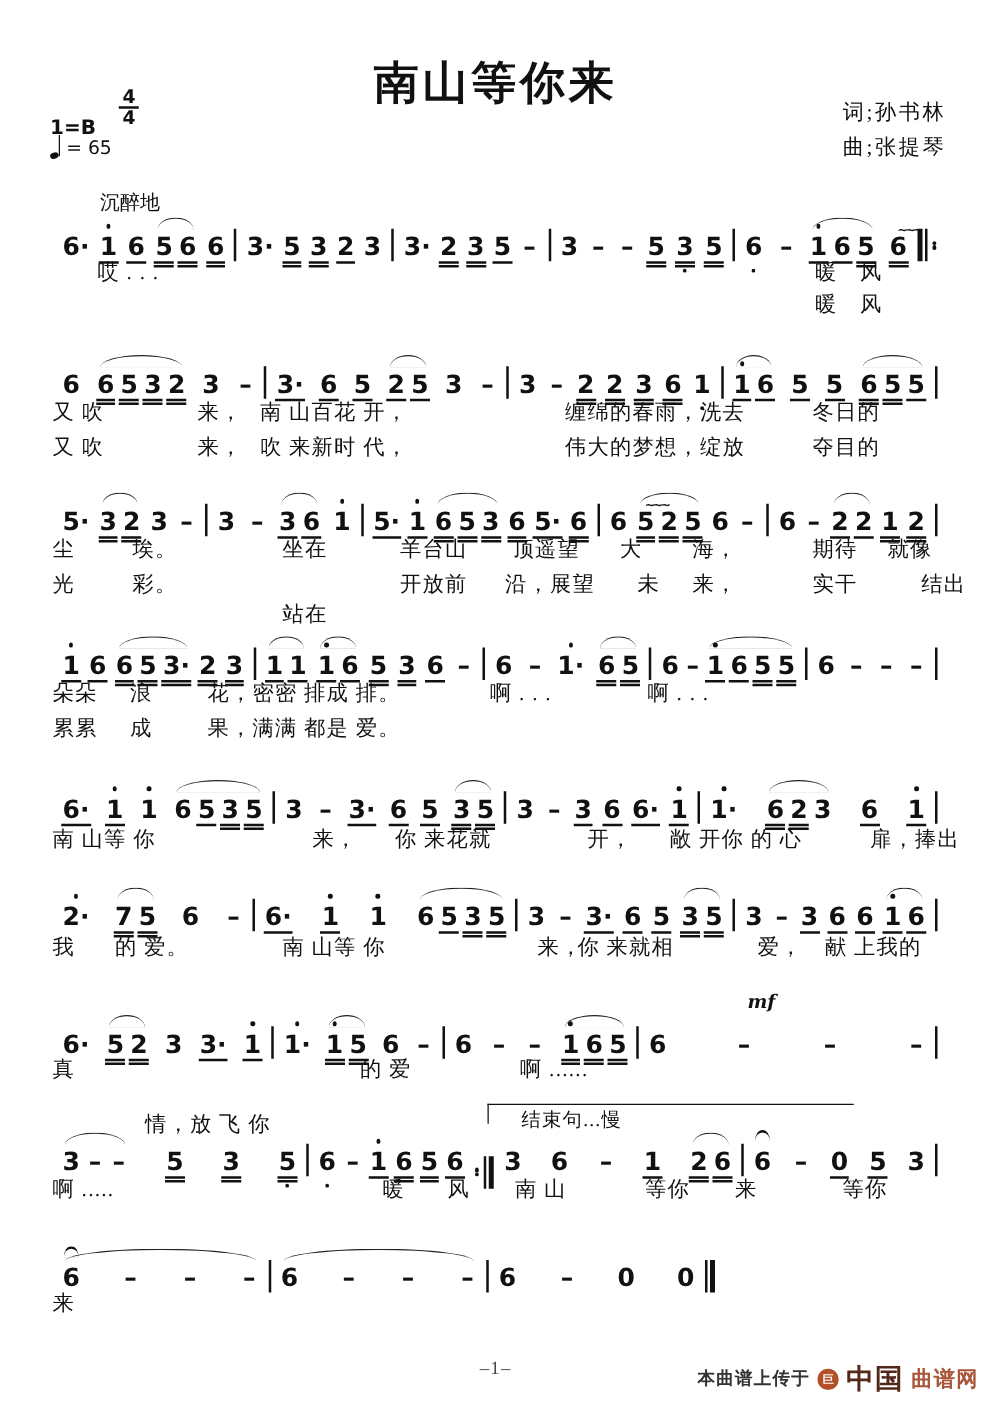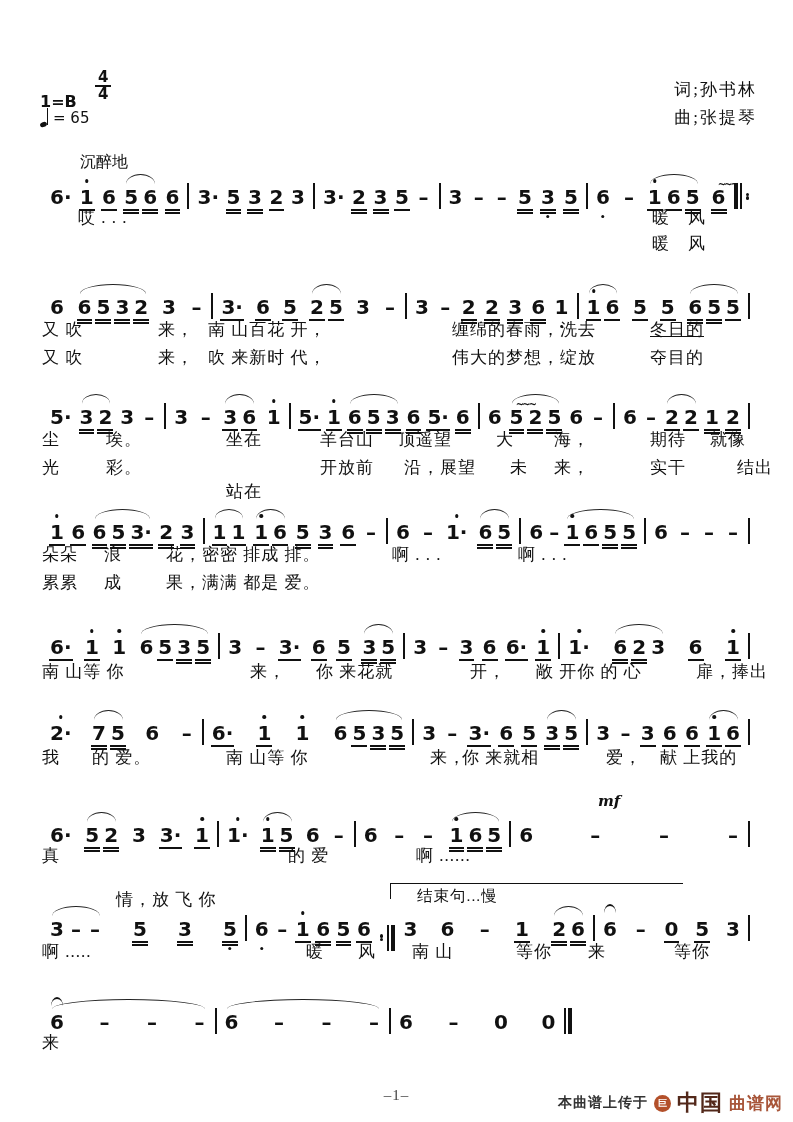--- a/index.html
+++ b/index.html
@@ -62,20 +62,21 @@
   .logo-disc{width:17px;height:17px;border-radius:50%;background:var(--brand-mid,#b3502a);
           color:#fff;font-size:9px;font-weight:bold;display:flex;align-items:center;
           justify-content:center;font-family:"DejaVu Sans",sans-serif;}
   .brand-dark{font-size:22px;font-weight:bold;color:var(--brand-dark,#52281a);letter-spacing:1px;}
   .brand-light{font-size:17px;font-weight:bold;color:var(--brand-light,#a8563a);letter-spacing:1px;}
 </style>
 </head>
 <body>
 
 <div class="sheet">
+  <div class="title">南山等你来</div>
   <div class="credit lyr">词;孙书林</div>
   <div class="credit cmp">曲;张提琴</div>
   <div class="keysig">1=B</div>
   <div class="meter">
     <b>4</b>
     <i>4</i>
   </div>
   <div class="tempo">
     <span class="qnote"></span>
     <span>= 65</span>
@@ -594,31 +595,31 @@
     <span class="brand-dark">中国</span>
     <span class="brand-light">曲谱网</span>
   </div>
 <span class="lyric" style="left: 78px; top: 206px;">哎 . . .</span>
     <span class="lyric" style="left: 652px; top: 206px;">暖　风</span>
     <span class="lyric" style="left: 652px; top: 232px;">暖　风</span>
     <span class="lyric" style="left: 42px; top: 318px;">又 吹</span>
     <span class="lyric" style="left: 158px; top: 318px;">来，</span>
     <span class="lyric" style="left: 208px; top: 318px;">南 山百花 开，</span>
     <span class="lyric" style="left: 452px; top: 318px;">缠绵的春雨，洗去</span>
-    <span class="lyric" style="left: 650px; top: 318px; text-decoration: underline;">冬日的</span>
+    <span class="lyric" style="left: 650px; top: 318px;">冬日的</span>
     <span class="lyric" style="left: 42px; top: 346px;">又 吹</span>
     <span class="lyric" style="left: 158px; top: 346px;">来，</span>
     <span class="lyric" style="left: 208px; top: 346px;">吹 来新时 代，</span>
     <span class="lyric" style="left: 452px; top: 346px;">伟大的梦想，绽放</span>
     <span class="lyric" style="left: 650px; top: 346px;">夺目的</span>
     <span class="lyric" style="left: 42px; top: 428px;">尘</span>
     <span class="lyric" style="left: 106px; top: 428px;">埃。</span>
     <span class="lyric" style="left: 226px; top: 428px;">坐在</span>
     <span class="lyric" style="left: 320px; top: 428px;">羊台山</span>
-    <span class="lyric" style="left: 398px; top: 428px;">顶遥望</span>
+    <span class="lyric" style="left: 410px; top: 428px;">顶遥望</span>
     <span class="lyric" style="left: 496px; top: 428px;">大</span>
     <span class="lyric" style="left: 554px; top: 428px;">海，</span>
     <span class="lyric" style="left: 650px; top: 428px;">期待</span>
     <span class="lyric" style="left: 710px; top: 428px;">就像</span>
     <span class="lyric" style="left: 42px; top: 456px;">光</span>
     <span class="lyric" style="left: 106px; top: 456px;">彩。</span>
     <span class="lyric" style="left: 226px; top: 480px;">站在</span>
     <span class="lyric" style="left: 320px; top: 456px;">开放前</span>
     <span class="lyric" style="left: 404px; top: 456px;">沿，展望</span>
     <span class="lyric" style="left: 510px; top: 456px;">未</span>

